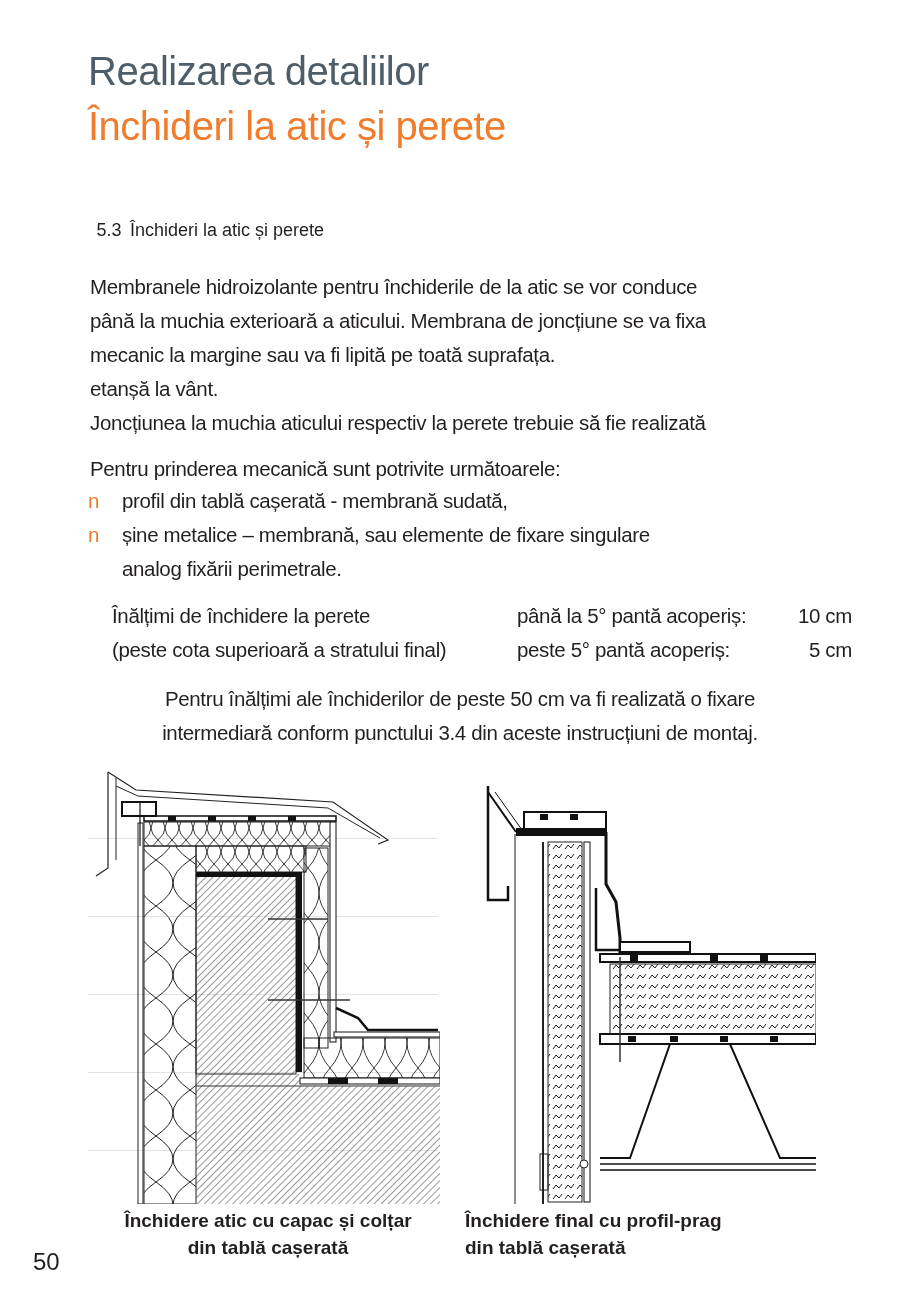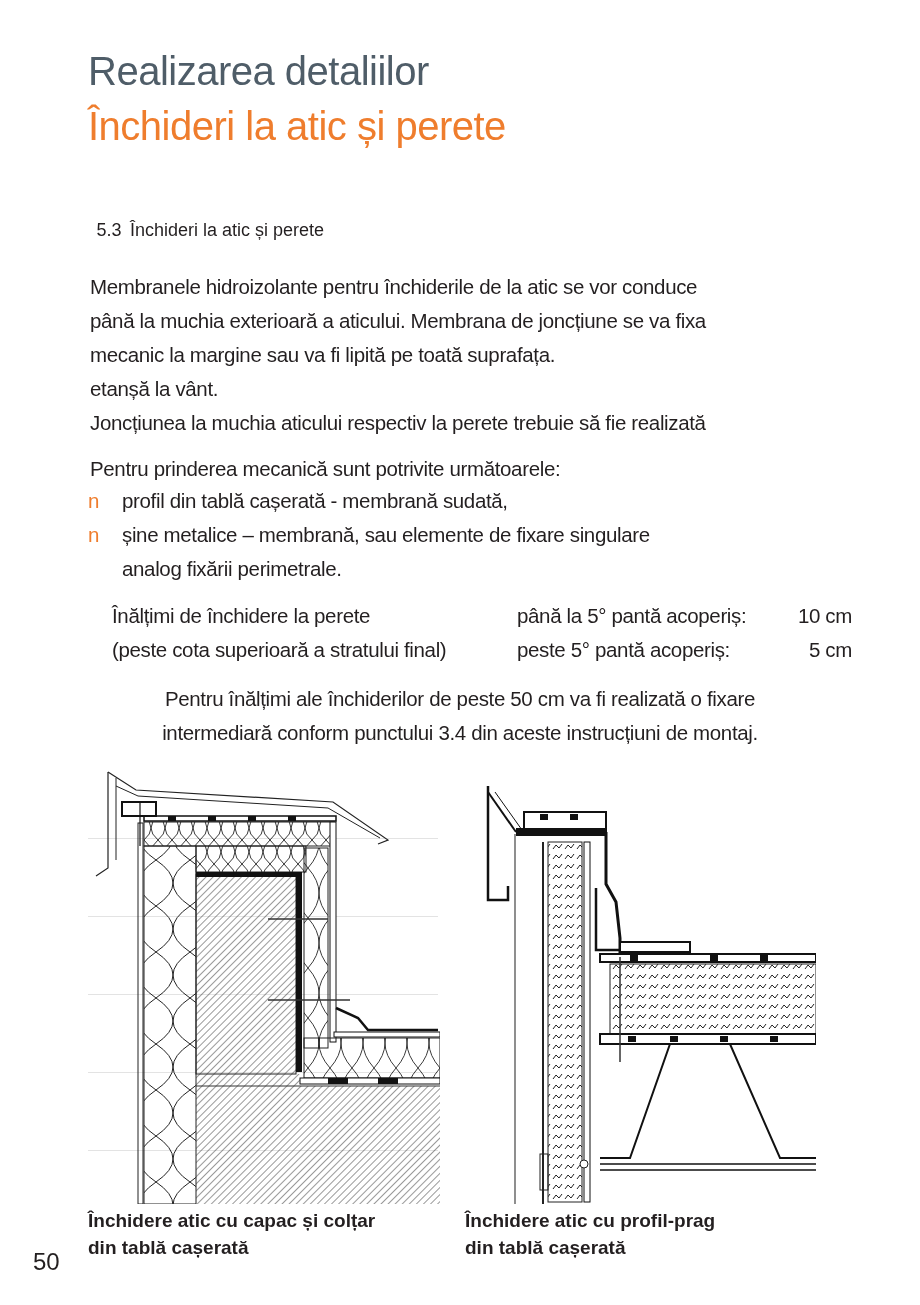--- a/index.html
+++ b/index.html
@@ -22,21 +22,21 @@
     .heights { position: absolute; left: 88px; top: 599px; width: 740px; font-size: 20.5px; line-height: 34px;
                letter-spacing: -0.35px; margin-left: 24px; }
     .heights .row { display: flex; }
     .heights .left { width: 405px; }
     .heights .right { flex: 1; display: flex; justify-content: space-between; width: 318px; gap: 36px; }
     .p3 { top: 680px; text-align: center; }
     .figure { position: absolute; overflow: hidden; }
     .fig1 { left: 88px; top: 768px; width: 352px; height: 436px; }
     .fig2 { left: 480px; top: 782px; width: 336px; height: 422px; }
     .caption { position: absolute; font-size: 19px; line-height: 27px; font-weight: bold; color: #231f20; }
-    .cap1 { left: 88px; top: 1207px; width: 360px; }
+    .cap1 { left: 88px; top: 1207px; width: 360px; text-align: center; }
     .cap2 { left: 465px; top: 1207px; width: 360px; }
     .page-number { position: absolute; left: 33px; top: 1249px; font-size: 24px; line-height: 26px; }
     .guide { position: absolute; left: 88px; width: 350px; height: 1px; background: #e3e3e3; }
   </style>
 </head>
 <body>
 
 <h1 class="title-line1">Realizarea detaliilor</h1>
 <h2 class="title-line2">Închideri la atic și perete</h2>
 
@@ -204,17 +204,17 @@
     <rect x="60" y="372" width="8" height="36" fill="none" stroke="#222"></rect>
     <circle cx="104" cy="382" r="4" fill="#fff" stroke="#222"></circle>
   </svg>
 </div>
 
 <div class="caption cap1">
   <div>Închidere atic cu capac și colțar</div>
   <div>din tablă cașerată</div>
 </div>
 <div class="caption cap2">
-  <div>Închidere atic cu profil-prag</div>
+  <div>Închidere final cu profil-prag</div>
   <div>din tablă cașerată</div>
 </div>
 
 <div class="page-number">50</div>
 
 </body></html>

